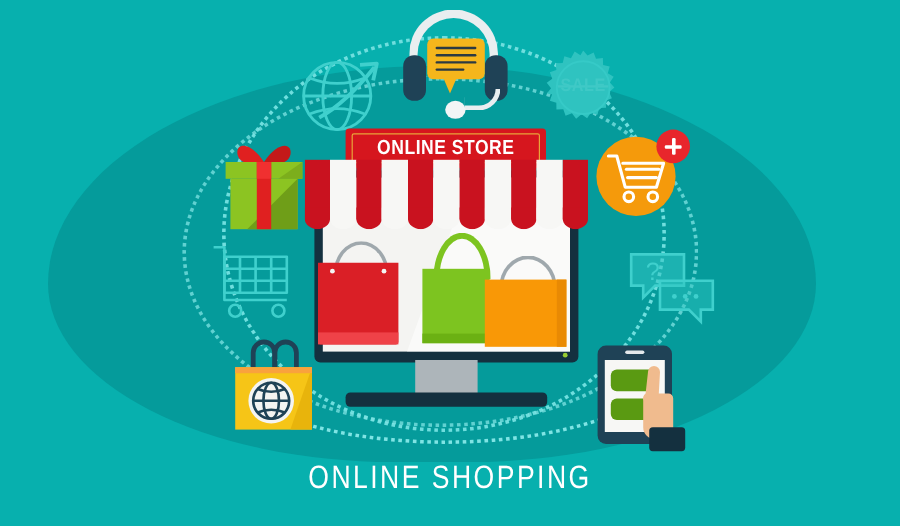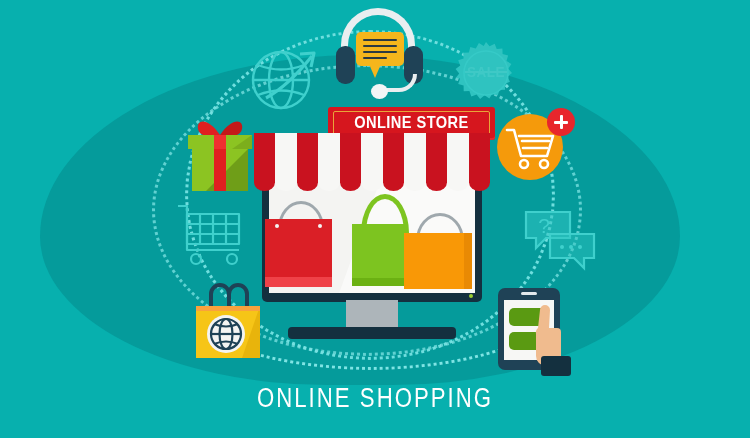--- a/index.html
+++ b/index.html
@@ -123,21 +123,20 @@
   .awn-white { background: #f7f7f5; }
 
   
   .sign {
     position: absolute;
     left: 288px; top: 107px;
     width: 167px; height: 33px;
     background: #d6161e;
     border-radius: 3px;
     box-shadow: 0 -2px 0 #e9282d inset;
-    margin-left: 40px;
   }
   .sign-inner {
     position: absolute;
     left: 5px; top: 4px; right: 5px; bottom: 4px;
     border: 1px solid #e8a43a;
     border-radius: 2px;
   }
   .sign-text {
     position: absolute;
     left: 0; right: 0; top: 5px;

